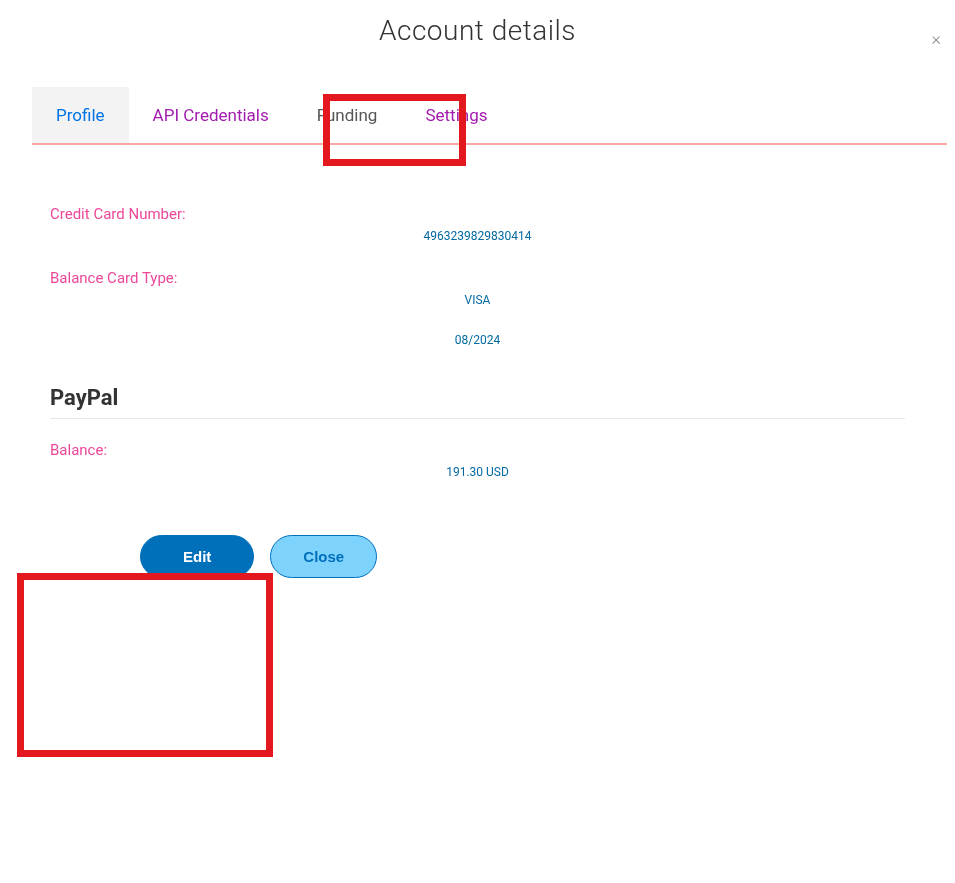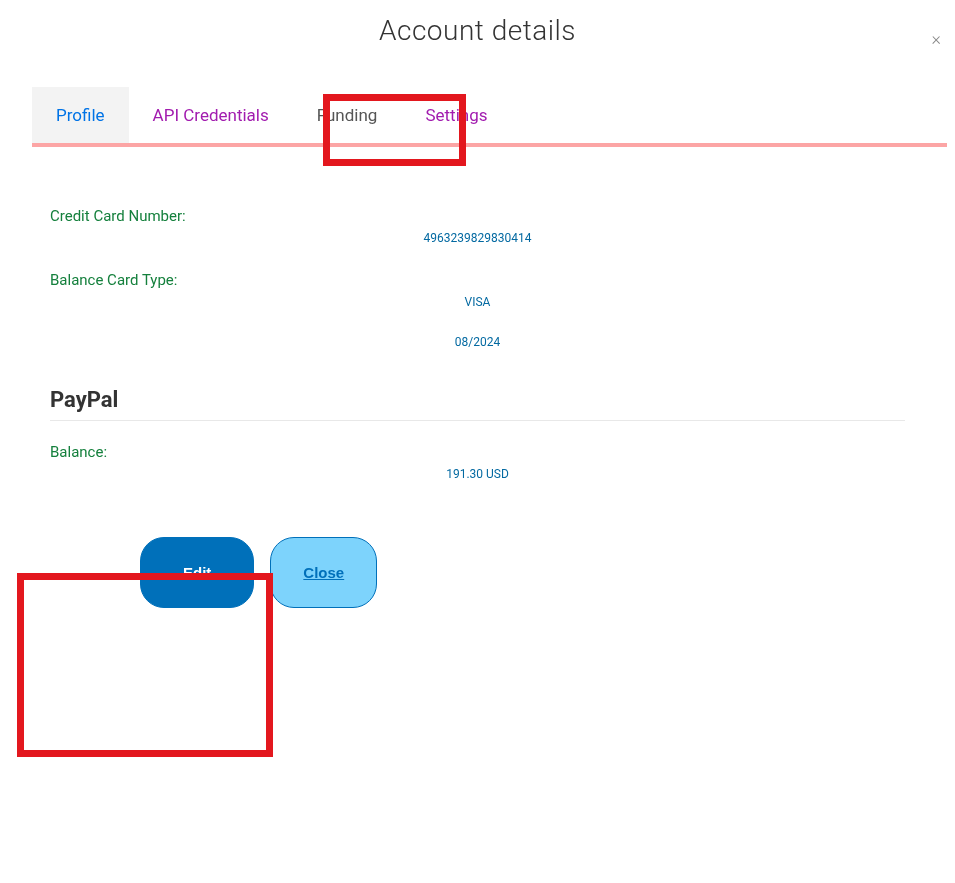--- a/index.html
+++ b/index.html
@@ -32,21 +32,21 @@
       top: 30px;
       right: 14px;
       font-size: 18px;
       color: #888;
       cursor: pointer;
       line-height: 1;
       font-weight: 300;
     }
     .tabs {
       display: flex;
-      border-bottom: 4px solid #fca5a5;
+      border-bottom: 2px solid #fca5a5;
       margin-left: 32px;
       margin-right: 8px;
       text-align: center;
     }
     .tab {
       padding: 18px 24px;
       font-size: 17px;
       color: #a21caf;
       cursor: pointer;
       background: transparent;
@@ -69,45 +69,44 @@
       color: #333;
       padding-bottom: 8px;
       border-bottom: 1px solid #e8e8e8;
       margin-bottom: 22px;
     }
     .field-group {
       margin-bottom: 26px;
     }
     .field-label {
       font-size: 15px;
-      color: #15803d;
+      color: #ec4899;
       margin-bottom: 6px;
     }
     .field-value {
       font-size: 12px;
       color: #0369a1;
       text-align: center;
     }
     .section-spacer {
       margin-top: 38px;
     }
     .footer-buttons {
       display: flex;
       gap: 16px;
       margin-top: 56px;
       margin-left: 90px;
     }
     .btn {
-      padding: 26px 42px;
+      padding: 12px 42px;
       border-radius: 24px;
       font-size: 15px;
       font-weight: 600;
       cursor: pointer;
       border: 1px solid transparent;
-      text-decoration: underline;
     }
     .btn-primary {
       background: #0070ba;
       color: #fff;
       border-color: #0070ba;
     }
     .btn-secondary {
       background: #7dd3fc;
       color: #0070ba;
       border-color: #0070ba;

